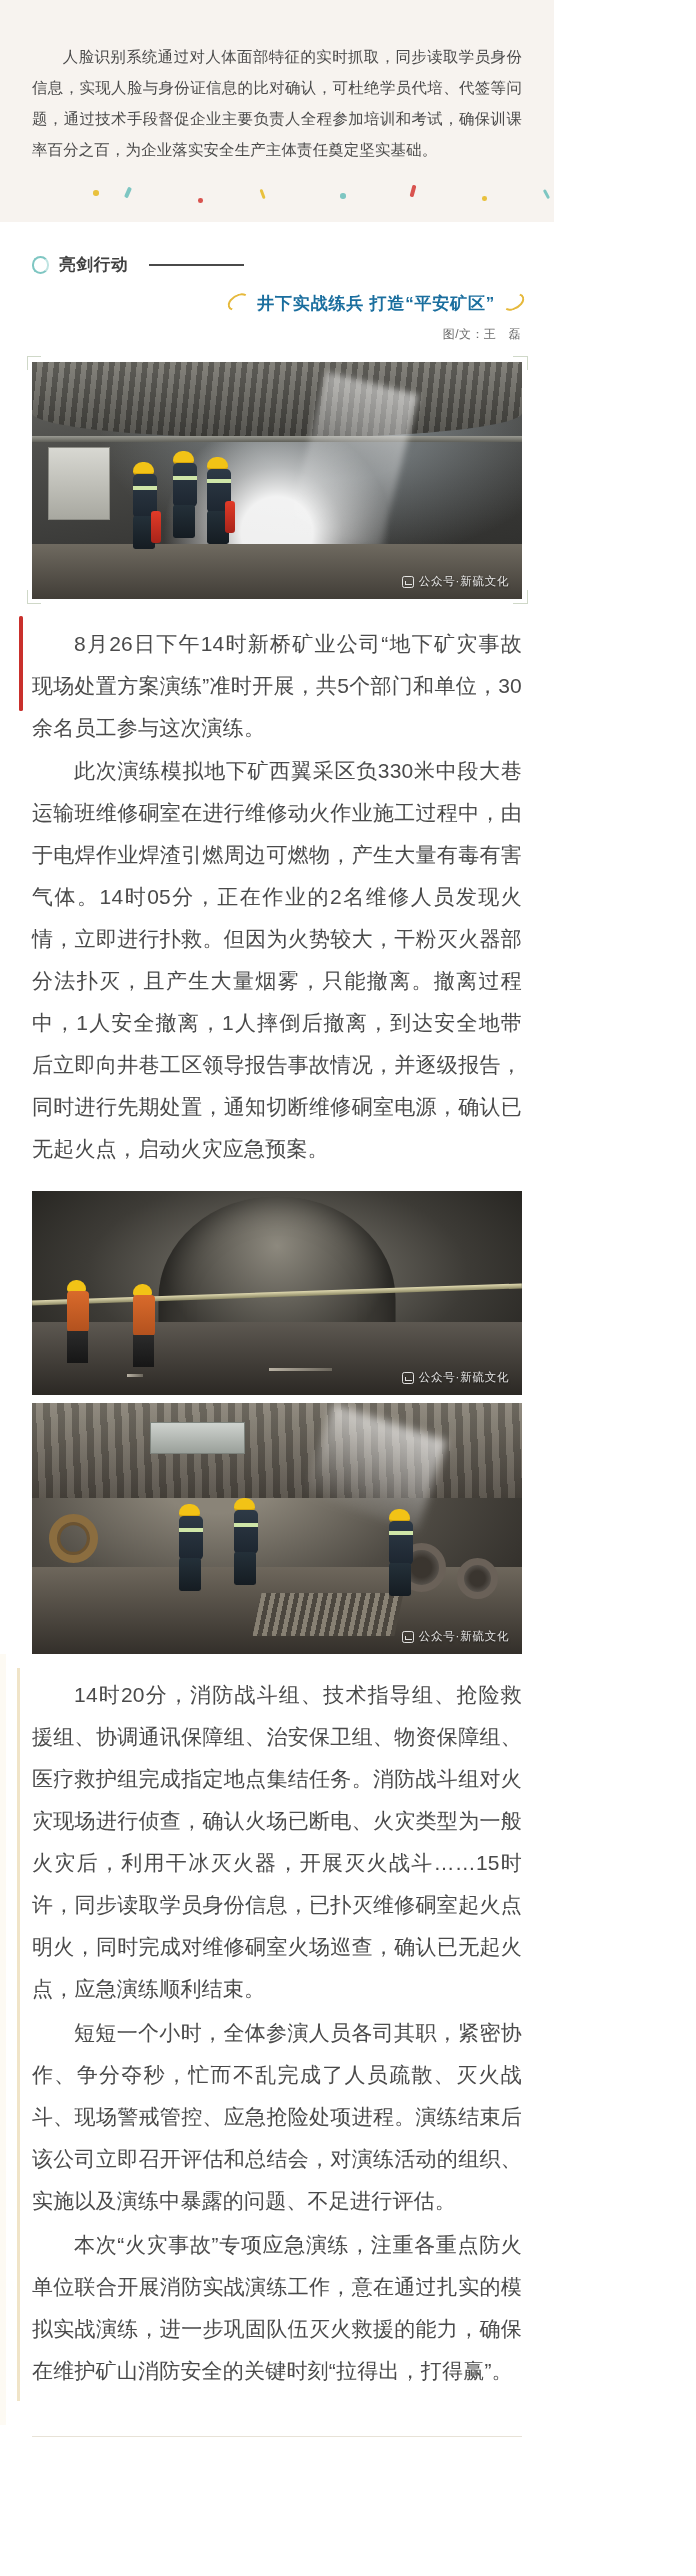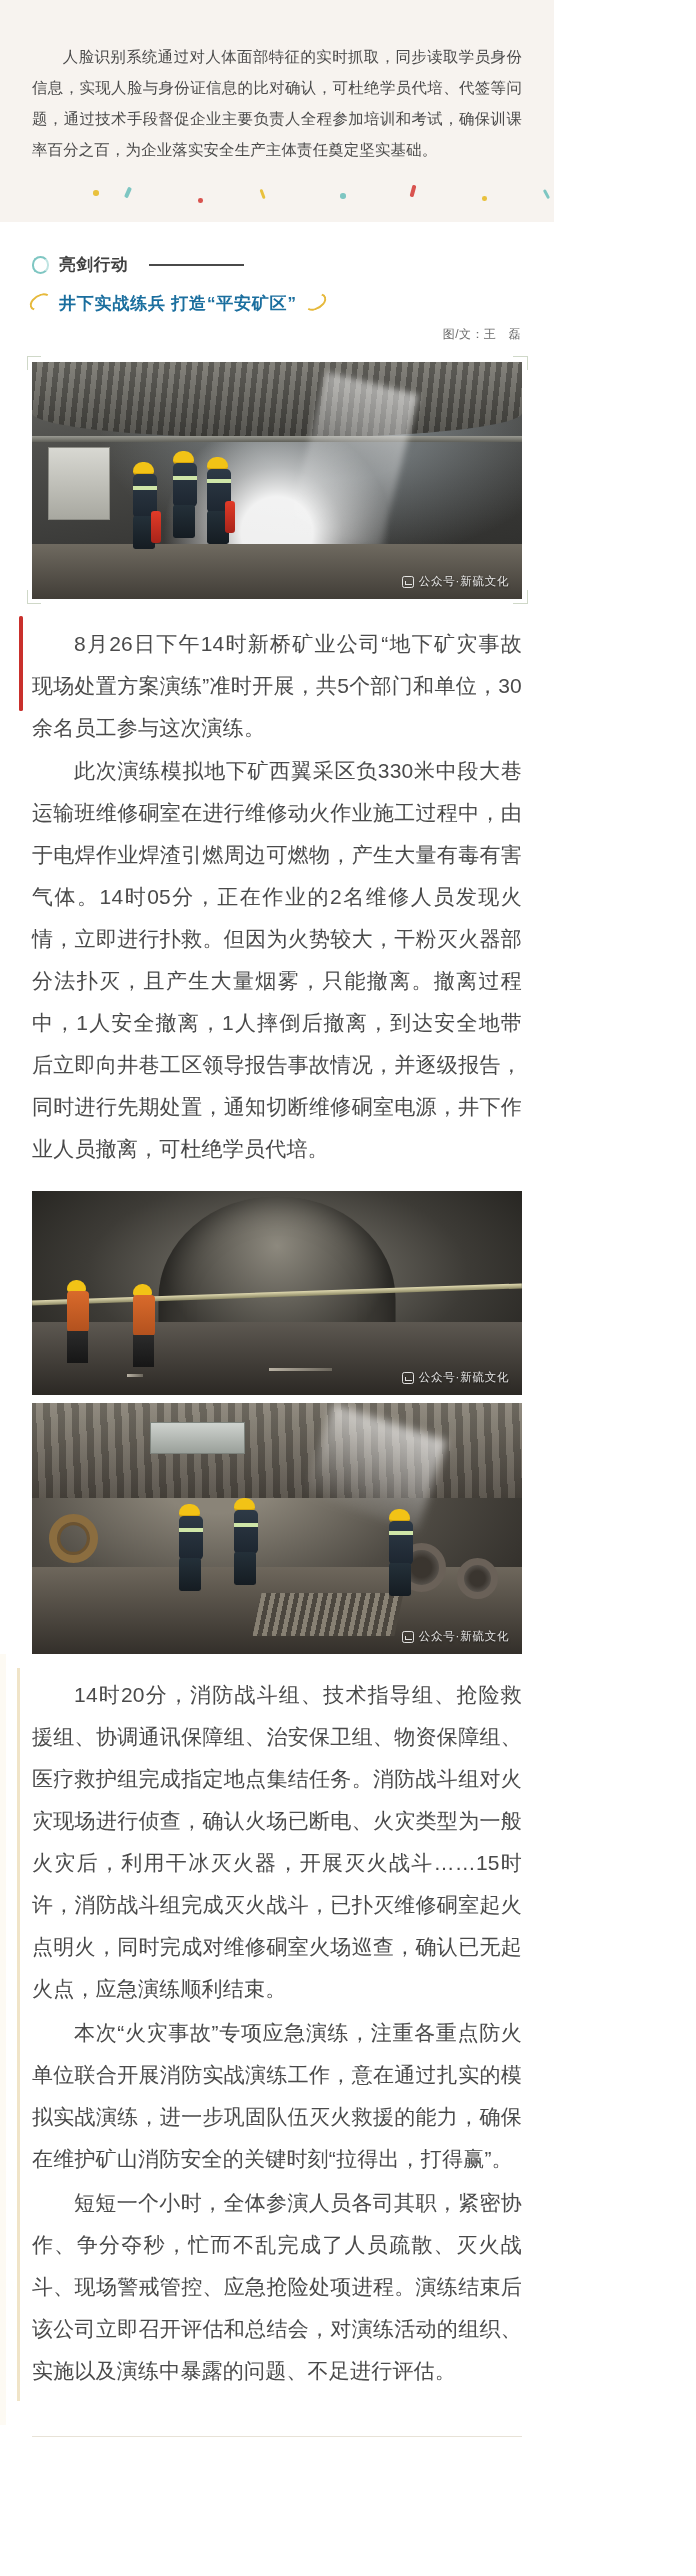--- a/index.html
+++ b/index.html
@@ -62,21 +62,21 @@
   }
   .head-rule {
     flex: 0 0 95px;
     height: 1.6px;
     background: #4a4a4a;
     margin-left: 11px;
   }
 
   .subtitle-wrap {
     padding: 11px 32px 3.2px 32px;
-    text-align: left;
+    text-align: right;
     position: relative;
   }
   .subtitle {
     display: inline-block;
     font-size: 17px;
     font-weight: bold;
     color: #1a6e9e;
     letter-spacing: 0.8px;
     position: relative;
     padding: 0 27px;
@@ -429,21 +429,21 @@
       <div class="watermark">
         <span class="wm-badge"></span>
         <span>公众号·新硫文化</span>
       </div>
     </div>
   </div>
 
   <section class="body-block">
     <span class="side-bar"></span>
     <p class="para">8月26日下午14时新桥矿业公司“地下矿灾事故现场处置方案演练”准时开展，共5个部门和单位，30余名员工参与这次演练。</p>
-    <p class="para">此次演练模拟地下矿西翼采区负330米中段大巷运输班维修硐室在进行维修动火作业施工过程中，由于电焊作业焊渣引燃周边可燃物，产生大量有毒有害气体。14时05分，正在作业的2名维修人员发现火情，立即进行扑救。但因为火势较大，干粉灭火器部分法扑灭，且产生大量烟雾，只能撤离。撤离过程中，1人安全撤离，1人摔倒后撤离，到达安全地带后立即向井巷工区领导报告事故情况，并逐级报告，同时进行先期处置，通知切断维修硐室电源，井下作业人员撤离，可杜绝学员代培。</p>
+    <p class="para">此次演练模拟地下矿西翼采区负330米中段大巷运输班维修硐室在进行维修动火作业施工过程中，由于电焊作业焊渣引燃周边可燃物，产生大量有毒有害气体。14时05分，正在作业的2名维修人员发现火情，立即进行扑救。但因为火势较大，干粉灭火器部分法扑灭，且产生大量烟雾，只能撤离。撤离过程中，1人安全撤离，1人摔倒后撤离，到达安全地带后立即向井巷工区领导报告事故情况，并逐级报告，同时进行先期处置，通知切断维修硐室电源，确认已无起火点，启动火灾应急预案。</p>
   </section>
 
   <div class="photo-wrap" style="margin-top:14.2px;">
     <div class="photo mine2">
       <div class="arch"></div>
       <div class="hose"></div>
       <div class="rail"></div>
       <div class="railline" style="left:95px;right:379px;"></div>
       <div class="railline" style="left:237px;right:190px;bottom:24px;"></div>
 
@@ -509,23 +509,23 @@
       </div>
 
       <div class="watermark">
         <span class="wm-badge"></span>
         <span>公众号·新硫文化</span>
       </div>
     </div>
   </div>
 
   <section class="bottom-block">
-    <p class="para">14时20分，消防战斗组、技术指导组、抢险救援组、协调通讯保障组、治安保卫组、物资保障组、医疗救护组完成指定地点集结任务。消防战斗组对火灾现场进行侦查，确认火场已断电、火灾类型为一般火灾后，利用干冰灭火器，开展灭火战斗……15时许，消防战斗组完成灭火战斗，已扑灭维修硐室起火点明火，同时完成对维修硐室火场巡查，确认已无起火点，应急演练顺利结束。</p>
+    <p class="para">14时20分，消防战斗组、技术指导组、抢险救援组、协调通讯保障组、治安保卫组、物资保障组、医疗救护组完成指定地点集结任务。消防战斗组对火灾现场进行侦查，确认火场已断电、火灾类型为一般火灾后，利用干冰灭火器，开展灭火战斗……15时许，同步读取学员身份信息，已扑灭维修硐室起火点明火，同时完成对维修硐室火场巡查，确认已无起火点，应急演练顺利结束。</p>
+    <p class="para">短短一个小时，全体参演人员各司其职，紧密协作、争分夺秒，忙而不乱完成了人员疏散、灭火战斗、现场警戒管控、应急抢险处项进程。演练结束后该公司立即召开评估和总结会，对演练活动的组织、实施以及演练中暴露的问题、不足进行评估。</p>
     <p class="para">本次“火灾事故”专项应急演练，注重各重点防火单位联合开展消防实战演练工作，意在通过扎实的模拟实战演练，进一步巩固队伍灭火救援的能力，确保在维护矿山消防安全的关键时刻“拉得出，打得赢”。</p>
-    <p class="para">短短一个小时，全体参演人员各司其职，紧密协作、争分夺秒，忙而不乱完成了人员疏散、灭火战斗、现场警戒管控、应急抢险处项进程。演练结束后该公司立即召开评估和总结会，对演练活动的组织、实施以及演练中暴露的问题、不足进行评估。</p>
   </section>
 
   <div class="footer-deco">
     <span class="footer-line"></span>
   </div>
 
 </div>
 
 
 </body></html>

